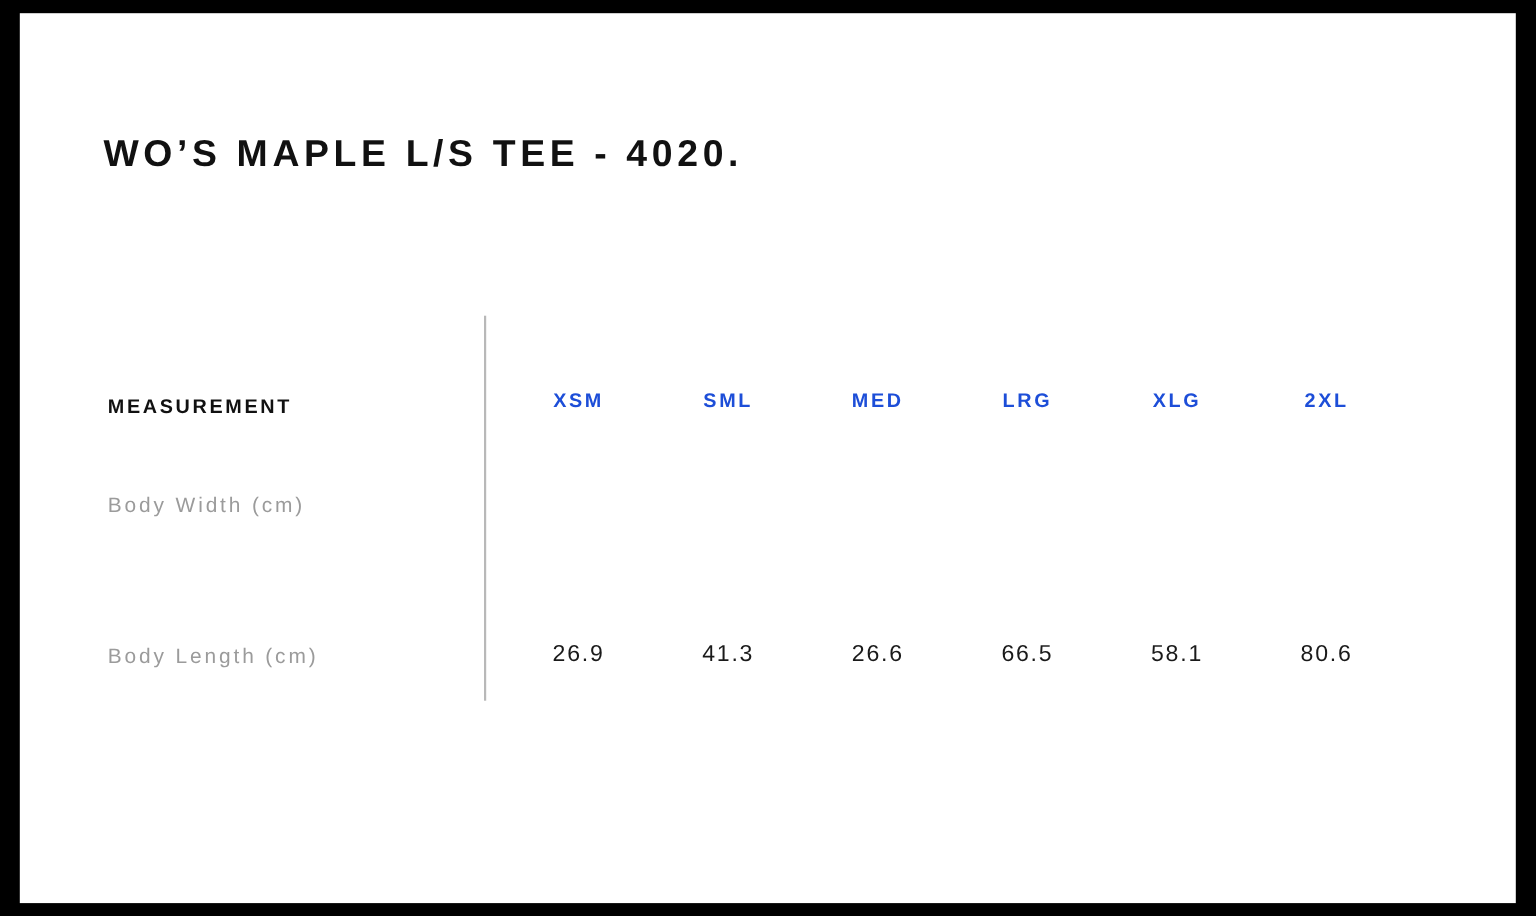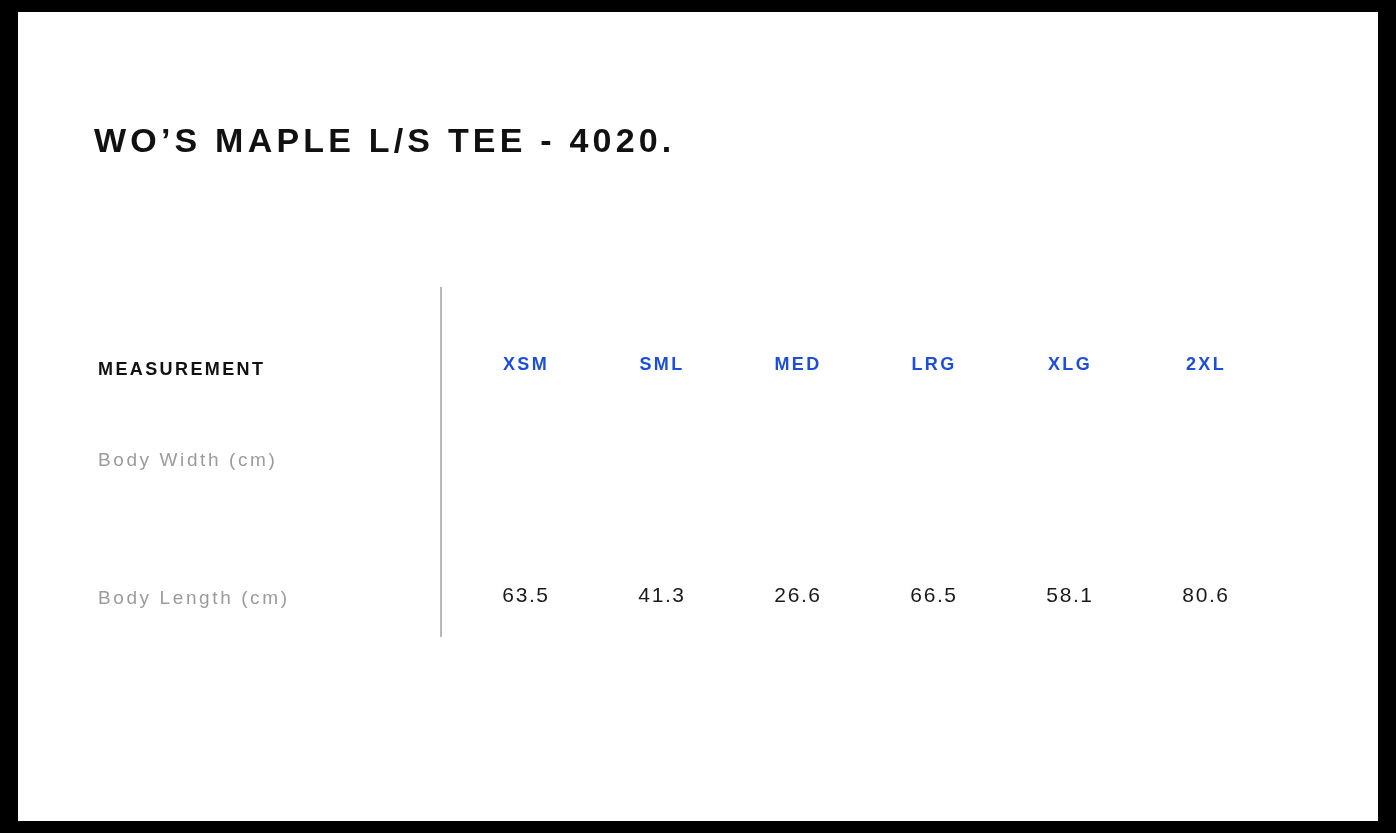--- a/index.html
+++ b/index.html
@@ -128,21 +128,21 @@
       </div>
     </div>
 
     <div class="row row-0">
       <div class="cell-label">Body Width (cm)</div>
     </div>
 
     <div class="row row-1">
       <div class="cell-label">Body Length (cm)</div>
       <div class="cells">
-        <div class="cell">63.5</div>
+        <div class="cell">26.9</div>
         <div class="cell">41.3</div>
         <div class="cell">26.6</div>
         <div class="cell">66.5</div>
         <div class="cell">58.1</div>
         <div class="cell">80.6</div>
       </div>
     </div>
 
   </div>
 

